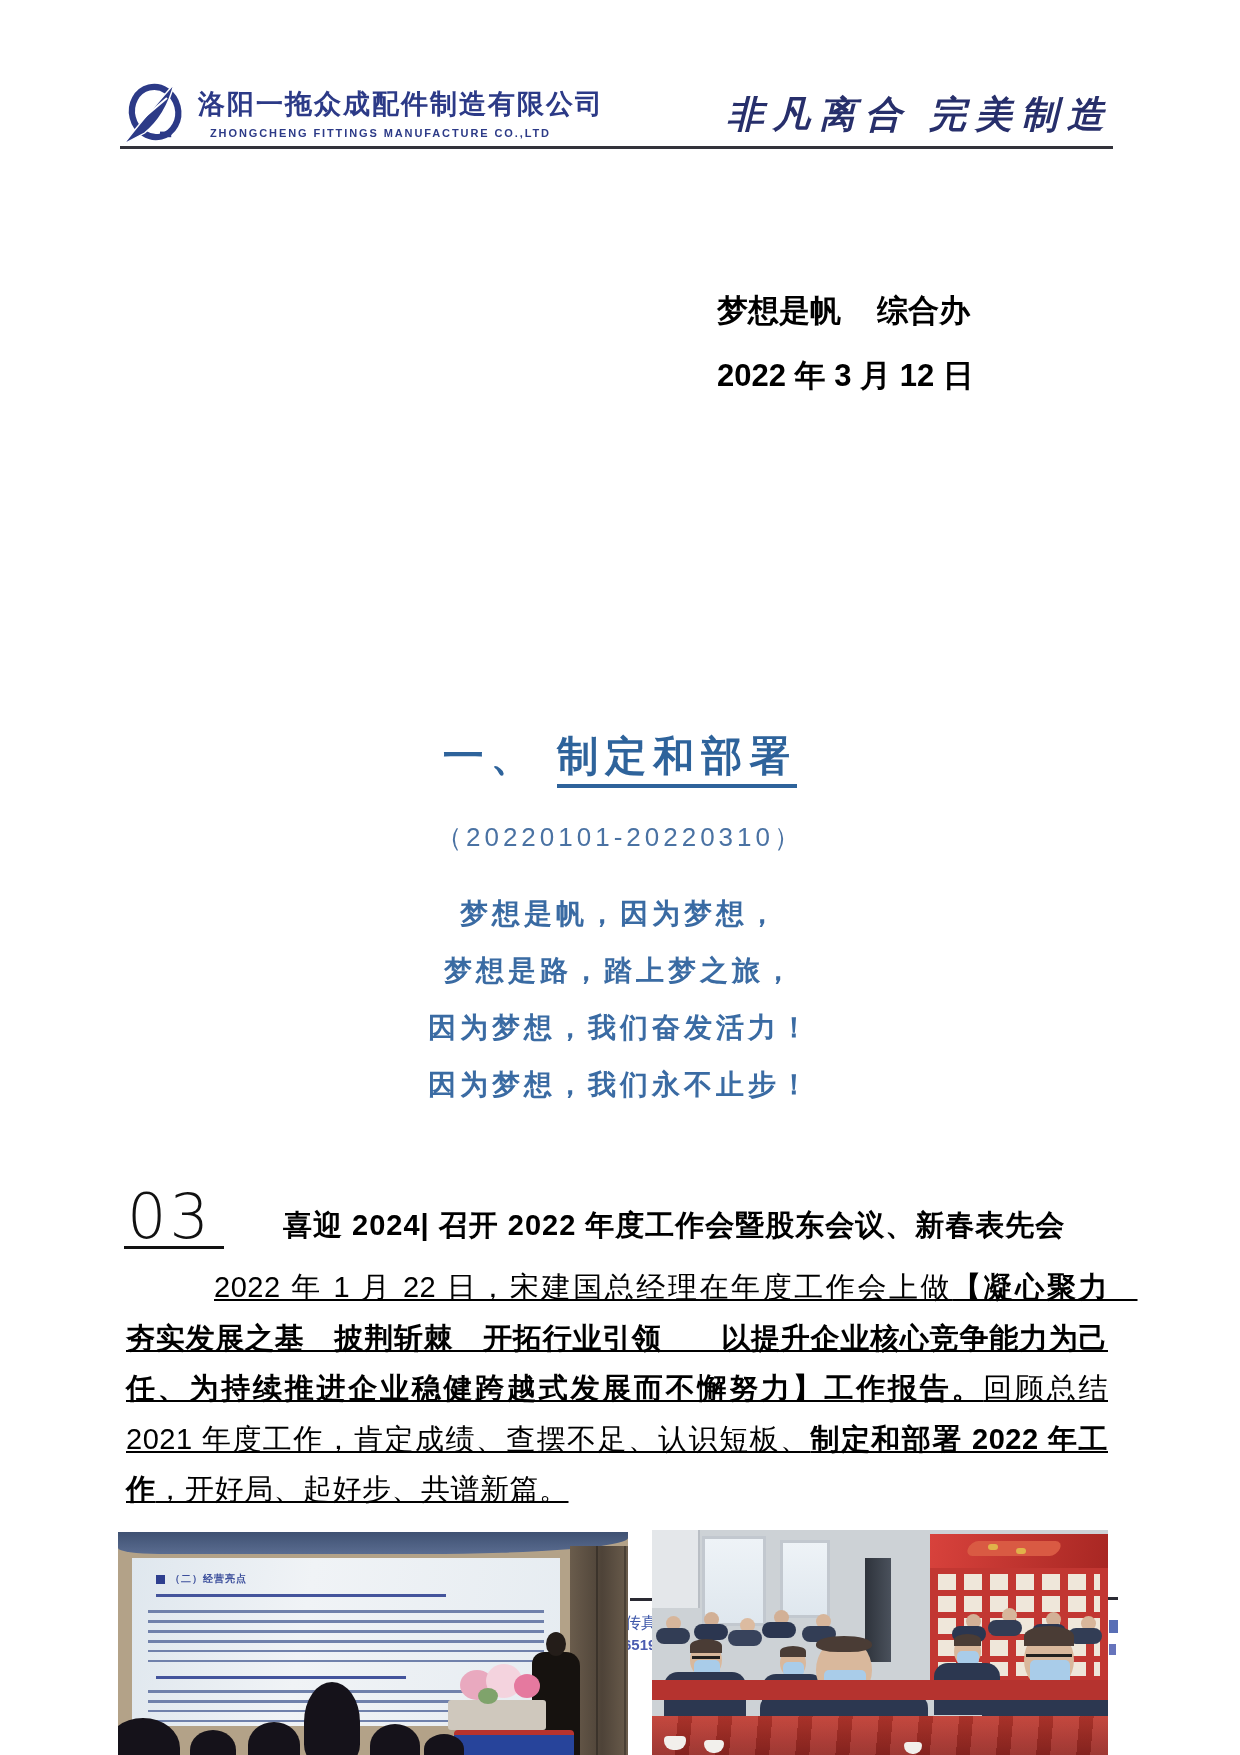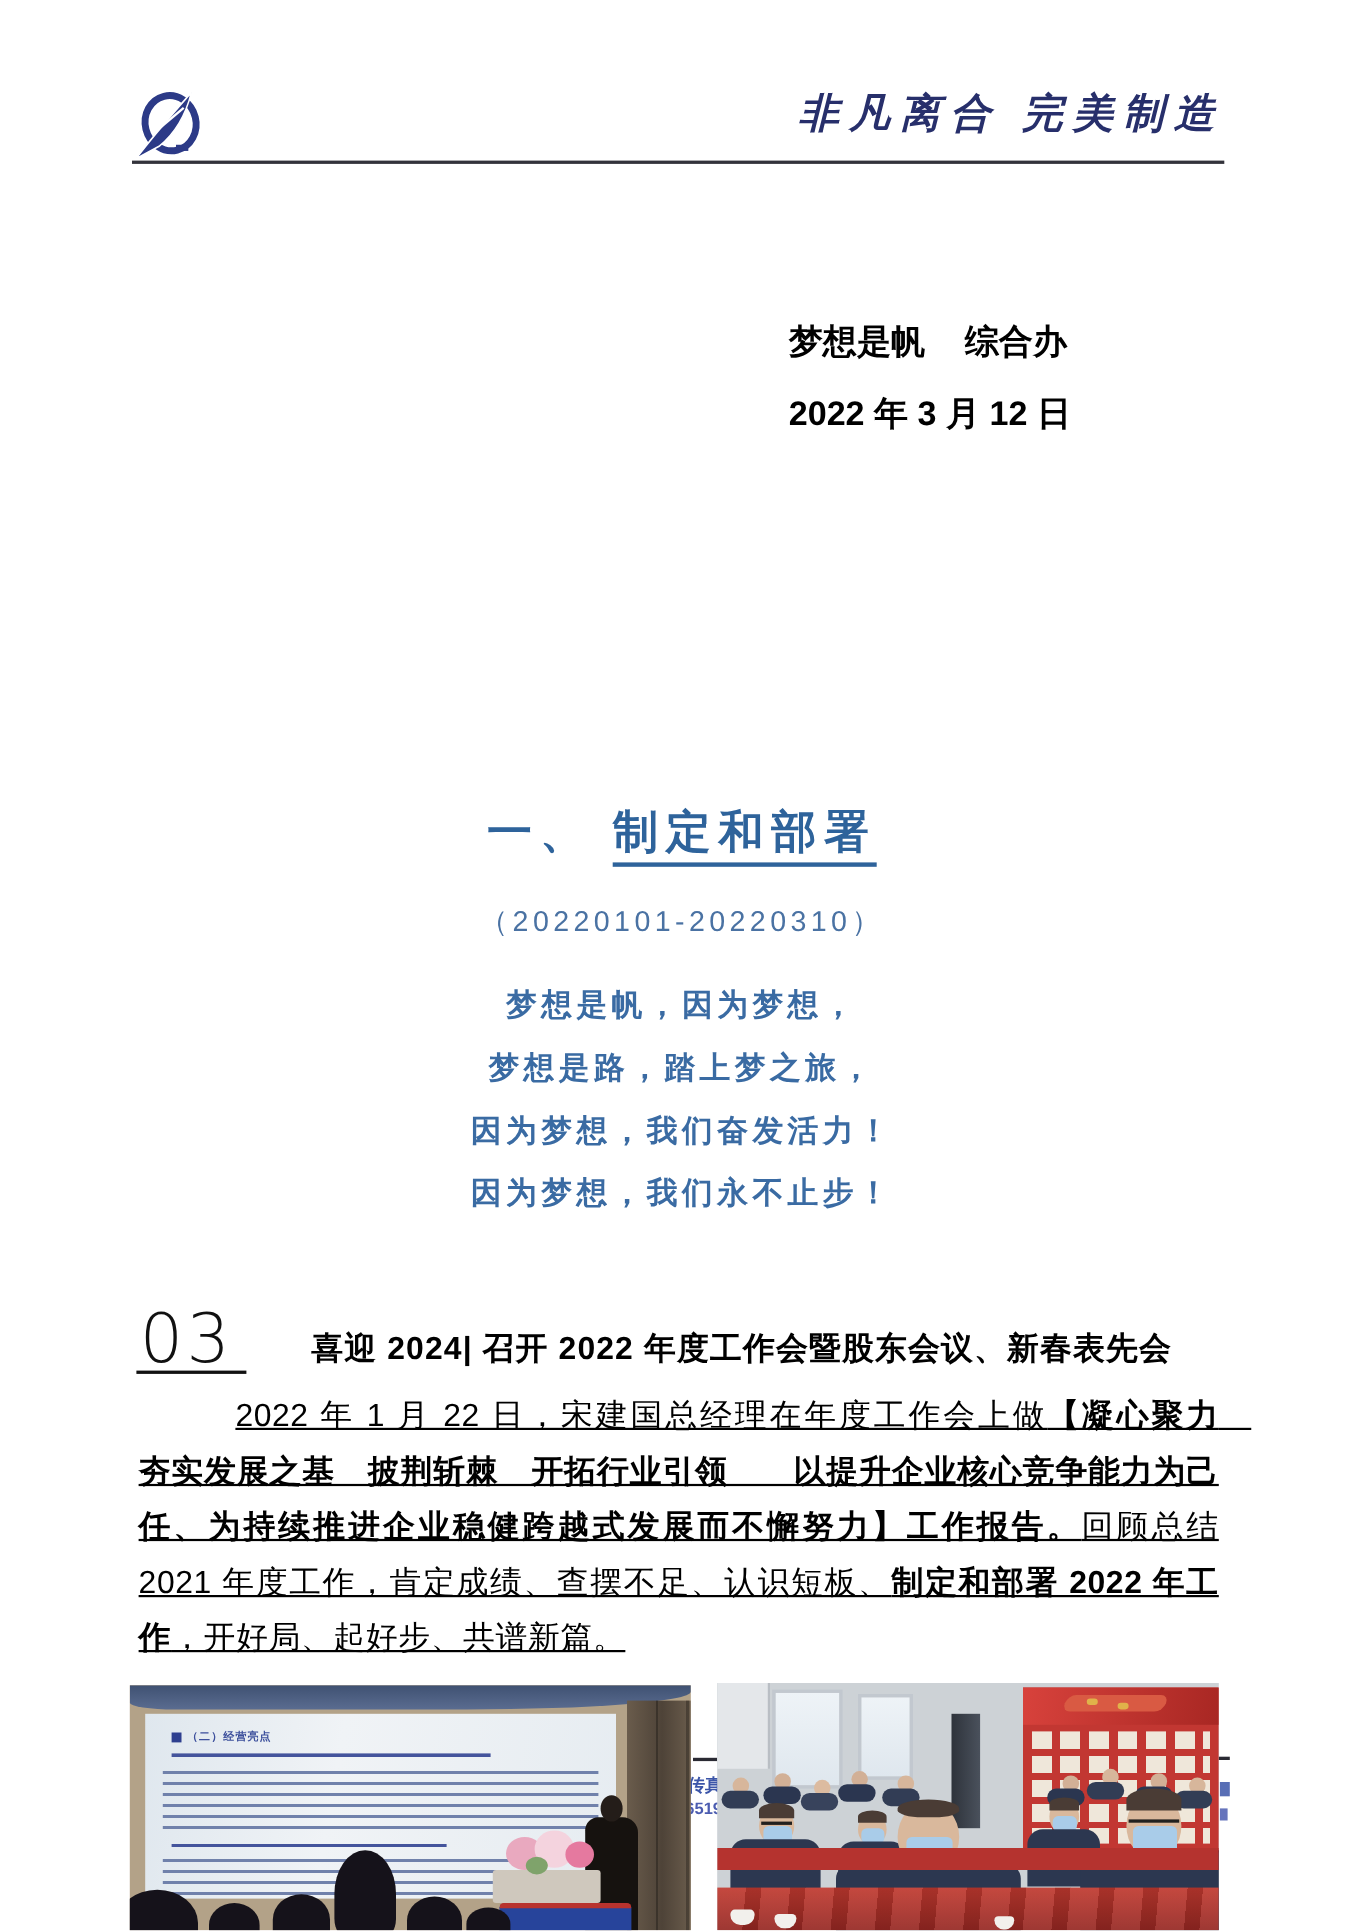--- a/index.html
+++ b/index.html
@@ -6,21 +6,21 @@
   #page{position:relative;width:1240px;height:1755px;background:#ffffff;overflow:hidden;
         font-family:"Liberation Sans","DejaVu Sans",sans-serif;color:#111;}
   .abs{position:absolute;}
 
   
   .logo{left:118px;top:76px;display:flex;align-items:flex-start;}
   .logo svg{width:70px;height:72px;}
   .logo-text{margin-left:10px;padding-top:10px;}
   .company-cn{font-size:27px;font-weight:bold;color:#2c3a87;letter-spacing:2px;white-space:nowrap;}
   .company-en{font-size:11px;font-weight:bold;color:#2c3a87;letter-spacing:1.9px;margin:5px 0 0 12px;white-space:nowrap;}
-  .slogan{right:127px;top:78px;font-family:Liberation Sans, sans-serif;
+  .slogan{right:127px;top:90px;font-family:Liberation Serif, serif;
           font-style:italic;font-weight:bold;font-size:37px;color:#272f6b;letter-spacing:9px;white-space:nowrap;}
   .header-rule{left:120px;top:146px;width:993px;height:3px;background:#33333b;}
 
   
   .byline{left:717px;top:290px;font-size:31px;font-weight:bold;color:#000;white-space:nowrap;}
   .byline .office{margin-left:36px;}
   .dateline{left:717px;top:355px;font-size:31px;font-weight:600;color:#000;white-space:nowrap;}
 
   
   .quarter{left:0;top:729px;width:1240px;text-align:center;}
@@ -33,21 +33,21 @@
   .art-num{left:127px;top:1180px;font-size:62px;font-weight:200;color:#111;letter-spacing:3px;
            font-family:"DejaVu Sans","Liberation Sans",sans-serif;}
   .art-num-underline{left:124px;top:1246px;width:100px;height:3px;background:#111;}
   .art-title{left:283px;top:1206px;margin:0;font-size:29px;font-weight:bold;color:#000;letter-spacing:1px;white-space:nowrap;}
   .art-body{left:126px;top:1262px;width:982px;margin:0;font-size:29px;line-height:50.5px;
             text-align:justify;text-indent:88px;color:#000;letter-spacing:0.5px;text-decoration:underline;}
   .art-body .b{font-weight:bold;}
 
   
   .frag-line{left:630px;top:1598px;width:22px;height:3px;background:#2a2a33;}
-  .frag-fax{left:625px;top:1613px;font-size:16px;font-weight:bold;color:#3b55a8;}
+  .frag-fax{left:625px;top:1613px;font-size:16px;font-weight:normal;color:#3b55a8;}
   .frag-num{left:623px;top:1636px;font-size:15px;font-weight:bold;color:#4b5cb0;}
   .frag-r1{left:1106px;top:1597px;width:12px;height:3px;background:#2a2a33;}
   .frag-r2{left:1109px;top:1620px;width:9px;height:13px;background:#3b55a8;opacity:.85;}
   .frag-r3{left:1109px;top:1644px;width:7px;height:11px;background:#4b5cb0;opacity:.85;}
 
   
   .photo{position:absolute;overflow:hidden;}
   .photo-left{left:118px;top:1532px;width:510px;height:223px;background:#b3a288;}
   .photo-right{left:652px;top:1530px;width:456px;height:225px;background:#cdd2d6;}
 
@@ -103,20 +103,24 @@
 
 <div id="page">
 
   <div class="abs logo">
     <svg viewBox="0 0 100 100" aria-hidden="true">
       <ellipse cx="53" cy="50" rx="33" ry="36" fill="none" stroke="#2c3a87" stroke-width="9" transform="rotate(-14 53 50)"></ellipse>
       <path d="M8 96 C34 62 52 42 80 10 C72 42 58 64 38 80 Z" fill="#2c3a87" stroke="#fff" stroke-width="2"></path>
       <path d="M30 64 L70 30" stroke="#fff" stroke-width="3" fill="none"></path>
       <rect x="60" y="78" width="16" height="8" fill="#2c3a87"></rect>
     </svg>
+    <div class="logo-text">
+      <div class="company-cn">洛阳一拖众成配件制造有限公司</div>
+      <div class="company-en">ZHONGCHENG FITTINGS MANUFACTURE CO.,LTD</div>
+    </div>
   </div>
   <div class="abs slogan">非凡离合 完美制造</div>
   <div class="abs header-rule"></div>
 
   <div class="abs byline">
     <span>梦想是帆</span><span class="office">综合办</span>
   </div>
   <div class="abs dateline">2022 年 3 月 12 日</div>
 
   <section class="abs quarter">

